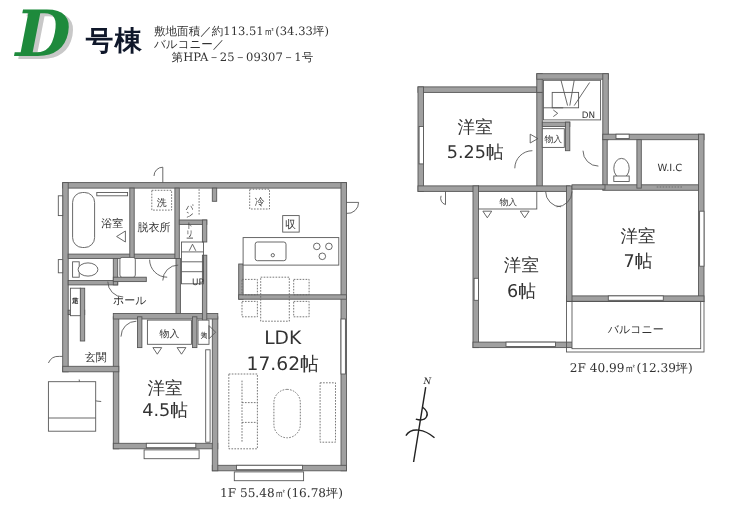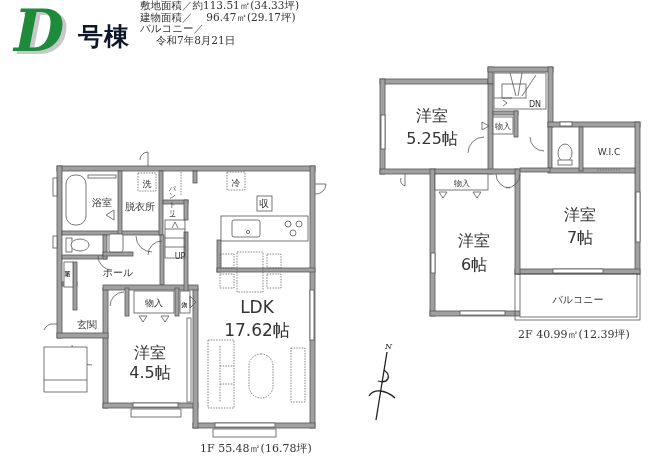--- a/index.html
+++ b/index.html
@@ -2,43 +2,42 @@
 <html><head>
   <meta charset="utf-8">
   <style>
     html, body { margin: 0; padding: 0; background: #ffffff; }
     body { width: 663px; height: 467px; position: relative; overflow: hidden;
            font-family: "DejaVu Sans", sans-serif; color: #333; }
     .abs { position: absolute; }
     .logo-d { left: 4px; top: 2px; width: 72px; height: 60px; }
     .gotou { left: 78px; top: 20px; font-family: "DejaVu Serif", serif; font-size: 25px;
              font-weight: bold; color: #0f172a; letter-spacing: 1px; white-space: nowrap; }
-    .spec { left: 140px; top: 0; font-family: "DejaVu Serif", serif; font-size: 10.5px;
+    .spec { left: 140px; top: 24px; font-family: "DejaVu Serif", serif; font-size: 10.5px;
             line-height: 11.5px; color: #333; white-space: nowrap; }
     .spec div { height: 11.5px; }
     .spec .indent { padding-left: 16px; }
     svg.plan { position: absolute; left: 0; top: 0; }
     .lbl { font-family: "DejaVu Sans", sans-serif; fill: #333; }
     .caption { font-family: "DejaVu Serif", serif; font-size: 11px; color: #333; white-space: nowrap; }
   </style>
 </head>
 <body>
 
 <div class="abs logo-d">
   <svg width="72" height="60" viewBox="0 0 72 60">
     <text x="14" y="52" font-family="DejaVu Serif, serif" font-style="italic" font-weight="bold" font-size="58" fill="#c8c8c8">D</text>
     <text x="10" y="49" font-family="DejaVu Serif, serif" font-style="italic" font-weight="bold" font-size="58" fill="#1e8a3c">D</text>
   </svg>
 </div>
 <div class="abs gotou">号棟</div>
 <div class="abs spec">
   <div>敷地面積／約113.51㎡(34.33坪)</div>
-  <div>建物面積／　  96.47㎡(29.17坪)</div>
   <div>バルコニー／</div>
-  <div class="indent">令和7年8月21日</div>
+  <div class="indent">第HPA－25－09307－1号</div>
 </div>
 
 <svg class="plan" width="663" height="467" viewBox="0 0 663 467">
   <defs>
     <style>
       .wall { fill: #a0a0a0; stroke: #555; stroke-width: 0.8; }
       .fix { fill: #fff; stroke: #555; stroke-width: 0.8; }
       .thin { fill: none; stroke: #555; stroke-width: 0.8; }
       .dot { fill: none; stroke: #666; stroke-width: 0.8; stroke-dasharray: 1.5 1.2; }
       .win { fill: #fff; stroke: #555; stroke-width: 0.8; }

